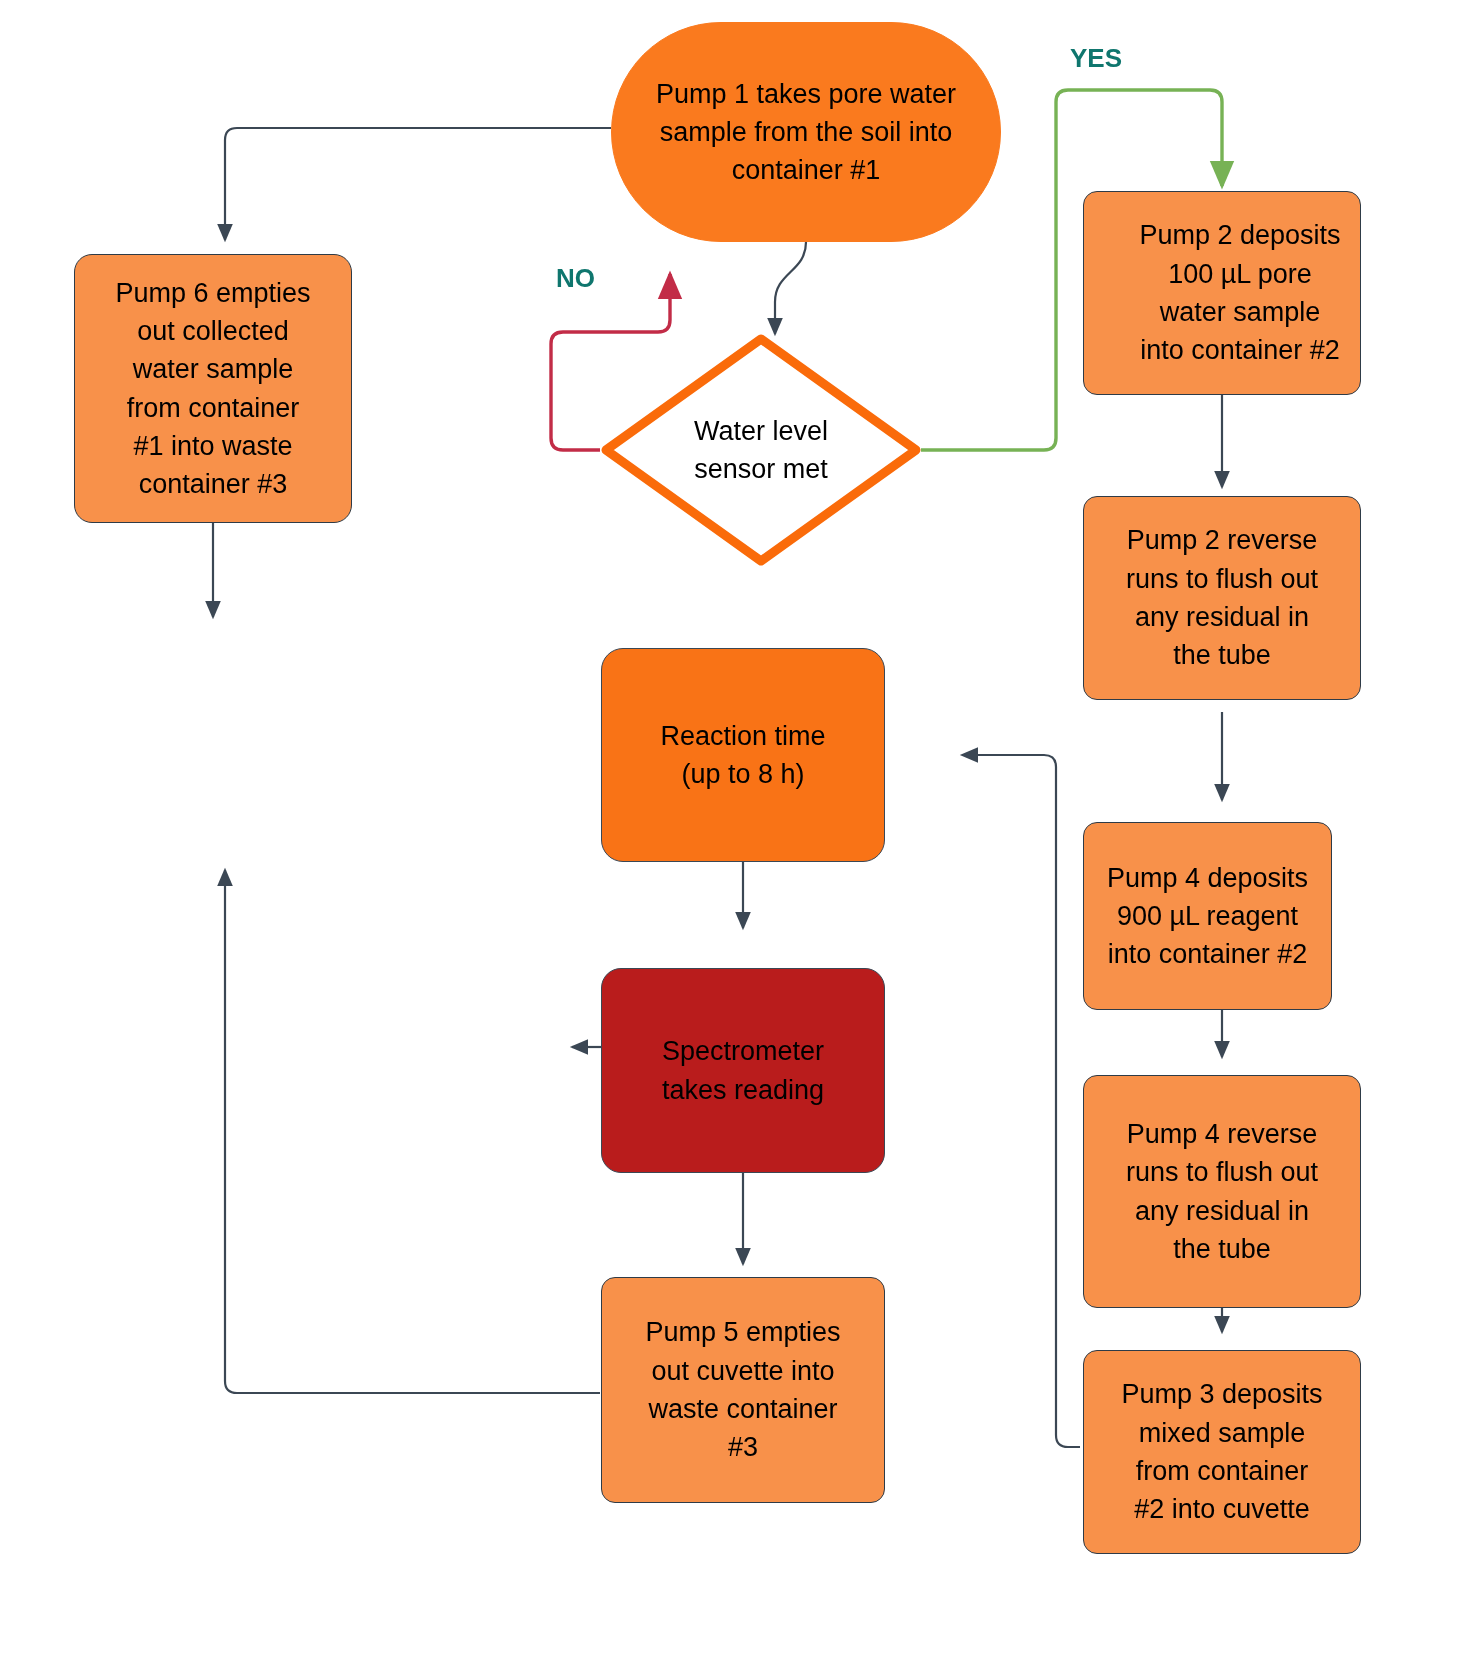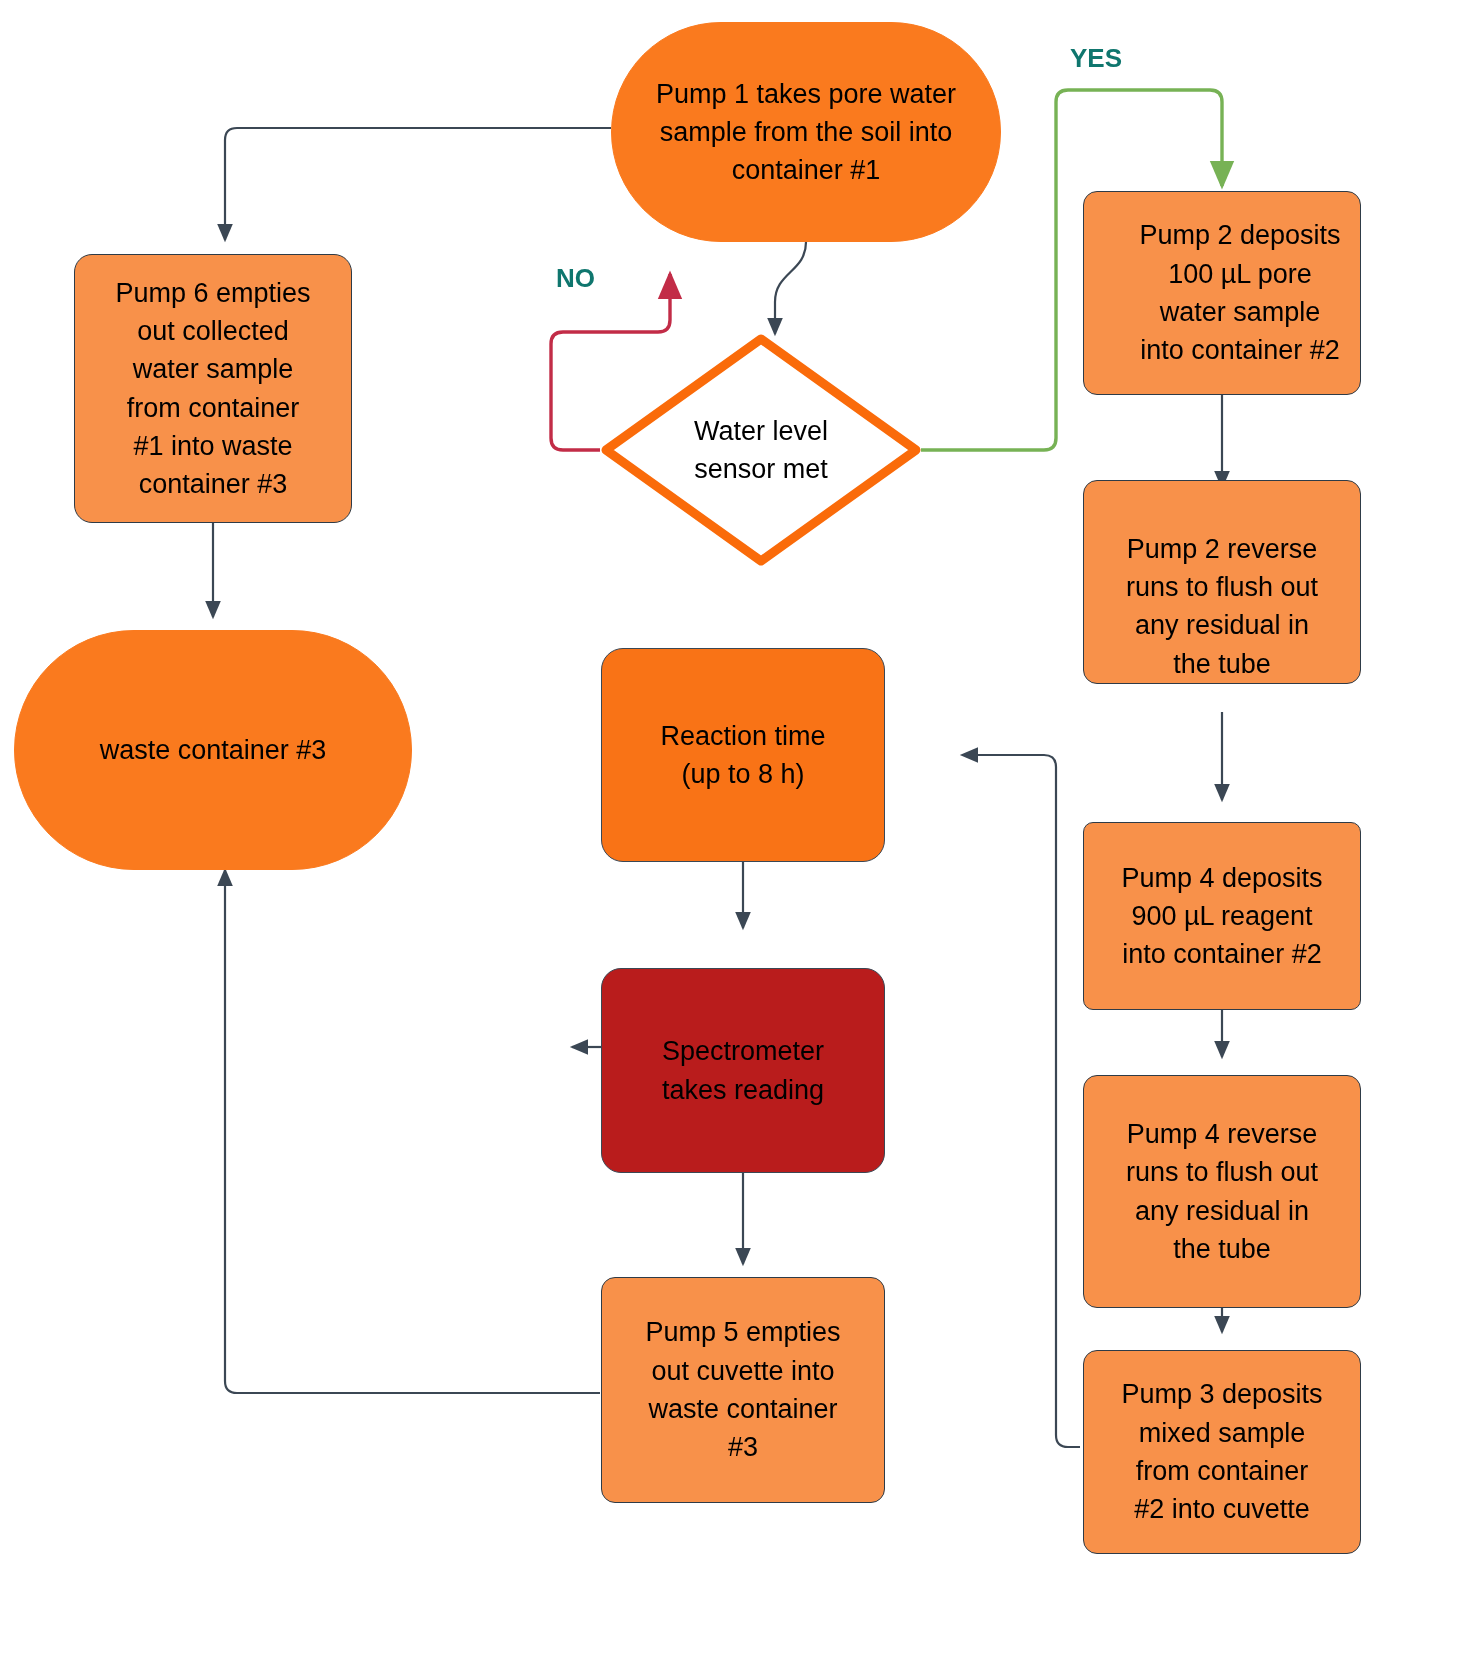--- a/index.html
+++ b/index.html
@@ -152,28 +152,28 @@
 sensor met</span>
   </div>
 
   <div class="node n-proc" style="left:1083px; top:191px; width:278px; height:204px;padding-left:36px;">
     <span>Pump 2 deposits
 100 µL pore
 water sample
 into container #2</span>
   </div>
 
-  <div class="node n-proc" style="left:1083px; top:480px; width:278px; height:204px;align-items:flex-end;">
+  <div class="node n-proc" style="left:1083px; top:496px; width:278px; height:204px;">
     <span>Pump 2 reverse
 runs to flush out
 any residual in
 the tube</span>
   </div>
 
-  <div class="node n-proc" style="left:1083px; top:822px; width:278px; height:188px;border-radius:10px;">
+  <div class="node n-proc" style="left:1083px; top:822px; width:249px; height:188px;">
     <span>Pump 4 deposits
 900 µL reagent
 into container #2</span>
   </div>
 
   <div class="node n-proc" style="left:1083px; top:1075px; width:278px; height:233px;">
     <span>Pump 4 reverse
 runs to flush out
 any residual in
 the tube</span>
@@ -206,20 +206,17 @@
 
   <div class="node n-proc" style="left:74px; top:254px; width:278px; height:269px;border-radius:18px;">
     <span>Pump 6 empties
 out collected
 water sample
 from container
 #1  into waste
 container #3</span>
   </div>
 
-  <div class="node n-stadium" style="left:14px; top:630px; width:398px; height:240px; border-radius:120px;">
-    <span>waste container #3</span>
-  </div>
 
   <div class="edge-label" style="left:1070px; top:43px;">YES</div>
   <div class="edge-label" style="left:556px; top:263px;">NO</div>
 
 </div>
 
 </body></html>

